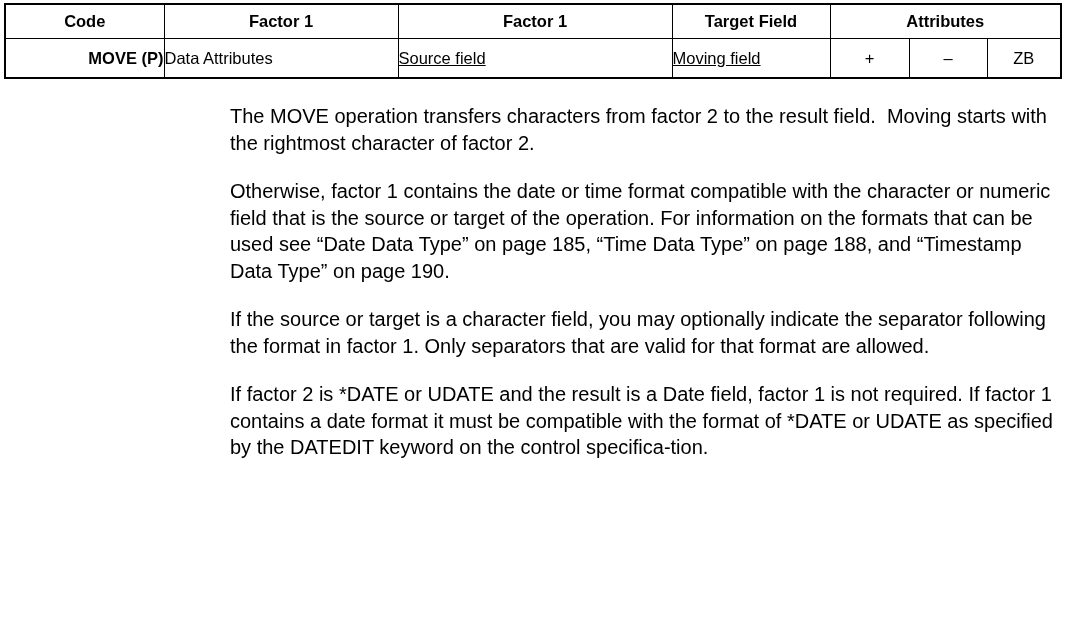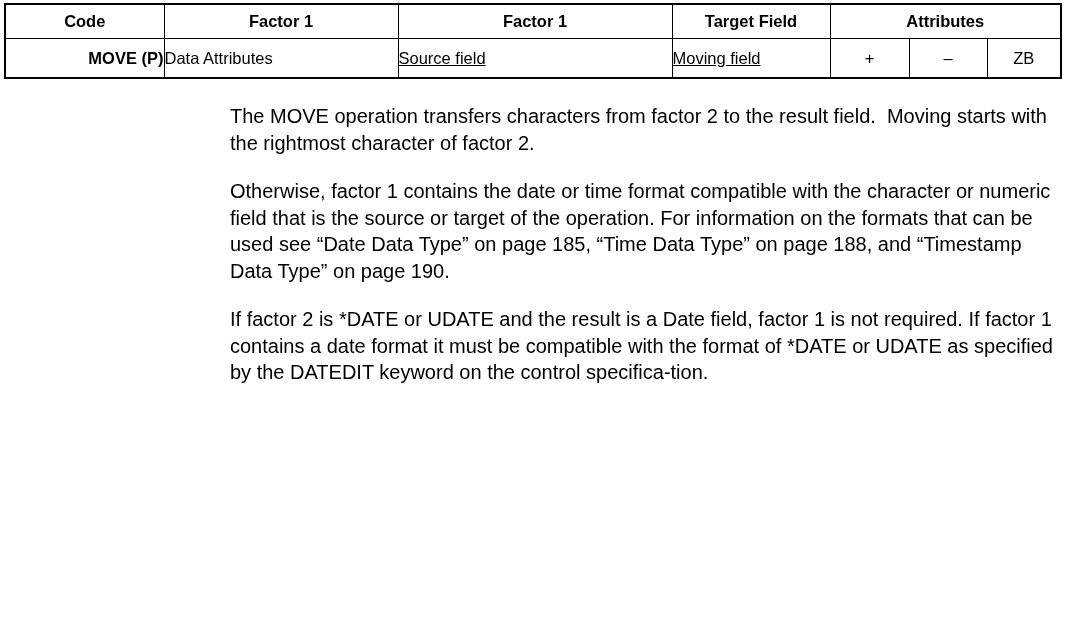--- a/index.html
+++ b/index.html
@@ -111,16 +111,17 @@
         <td class="cell-center">+</td>
         <td class="cell-center">–</td>
         <td class="cell-center">ZB</td>
       </tr>
     </tbody>
   </table>
 
   <div class="body-copy">
     <p><span>The MOVE operation transfers characters from factor 2 to the result field.  Moving starts with the rightmost character of factor 2.</span></p>
     <p><span>Otherwise, factor 1 contains the date or time format compatible with the character or numeric field that is the source or target of the operation. For information on the formats that can be used see “Date Data Type” on page&nbsp;185, “Time Data Type” on page&nbsp;188, and “Timestamp Data Type” on page&nbsp;190.</span></p>
+    <p><span>If the source or target is a character field, you may optionally indicate the separator following the format in factor 1. Only separators that are valid for that format are allowed.</span></p>
     <p><span>If factor 2 is *DATE or UDATE and the result is a Date field, factor 1 is not required. If factor 1 contains a date format it must be compatible with the format of *DATE or UDATE as specified by the DATEDIT keyword on the control specifica-tion.</span></p>
   </div>
 
 </div>
 
 </body></html>

